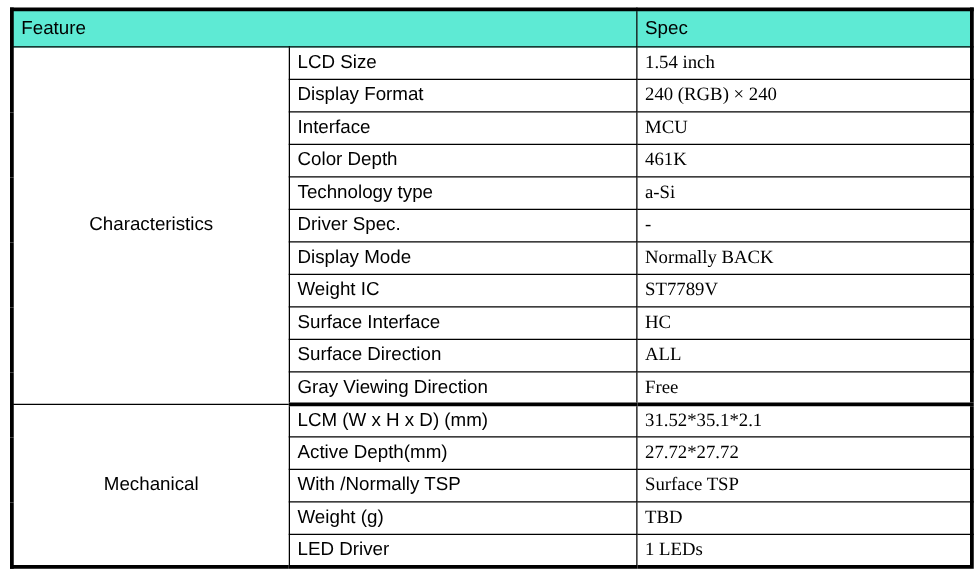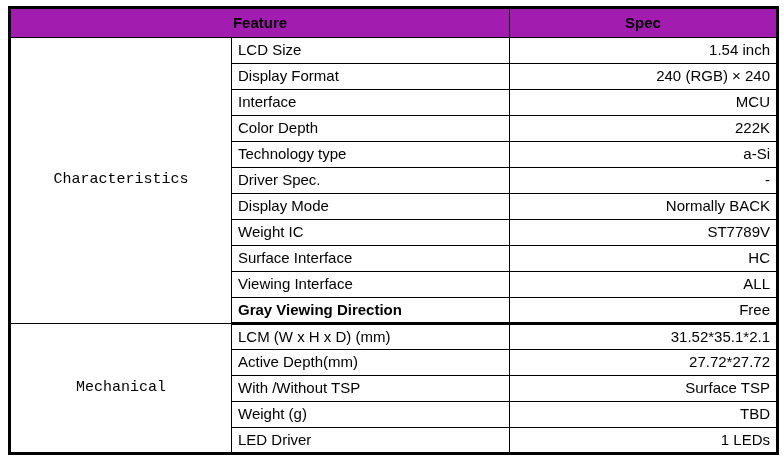--- a/index.html
+++ b/index.html
@@ -33,48 +33,47 @@
 
   table.spec th, table.spec td {
     border: 1px solid #000000;
     padding: 0 6px;
     font-size: 15px;
     line-height: 1.1;
     vertical-align: middle;
   }
   
   thead th {
-    background: #a21caf;
-    font-weight: bold;
-    text-align: center;
+    background: #5eead4;
+    font-weight: normal;
+    text-align: left;
     height: 28px;
     font-size: 16px;
     border-bottom: 3px solid #000000;
   }
   th.feature-head {
     border-right: 2px solid #000000;
   }
   
   td.group-cell {
     text-align: center;
     font-size: 15px;
     border-right: 2px solid #000000;
     border-left: none;
-    font-family: Liberation Mono, monospace;
   }
   td.feature-cell {
     text-align: left;
     border-left: 2px solid #000000;
   }
   td.spec-cell {
-    text-align: right;
+    text-align: left;
+    font-family: Liberation Serif, serif;
   }
   td.small {
     font-size: 13px;
-    font-weight: bold;
   }
   tr.section-end > td {
     border-bottom: 3px solid #000000;
   }
   tbody tr { height: 26px; }
 </style>
 </head>
 <body>
 
 <div id="spec-table-wrap">
@@ -99,21 +98,21 @@
         <tr>
           <td class="feature-cell">Display Format</td>
           <td class="spec-cell">240 (RGB) × 240</td>
         </tr>
         <tr>
           <td class="feature-cell">Interface</td>
           <td class="spec-cell">MCU</td>
         </tr>
         <tr>
           <td class="feature-cell">Color Depth</td>
-          <td class="spec-cell">222K</td>
+          <td class="spec-cell">461K</td>
         </tr>
         <tr>
           <td class="feature-cell">Technology type</td>
           <td class="spec-cell">a-Si</td>
         </tr>
         <tr>
           <td class="feature-cell">Driver Spec.</td>
           <td class="spec-cell">-</td>
         </tr>
         <tr>
@@ -122,38 +121,38 @@
         </tr>
         <tr>
           <td class="feature-cell">Weight IC</td>
           <td class="spec-cell">ST7789V</td>
         </tr>
         <tr>
           <td class="feature-cell">Surface Interface</td>
           <td class="spec-cell">HC</td>
         </tr>
         <tr>
-          <td class="feature-cell">Viewing Interface</td>
+          <td class="feature-cell">Surface Direction</td>
           <td class="spec-cell">ALL</td>
         </tr>
         <tr class="section-end">
           <td class="feature-cell small">Gray Viewing Direction</td>
           <td class="spec-cell">Free</td>
         </tr>
         <tr>
           <td class="group-cell" rowspan="5">Mechanical</td>
           <td class="feature-cell">LCM (W x H x D) (mm)</td>
           <td class="spec-cell">31.52*35.1*2.1</td>
         </tr>
         <tr>
           <td class="feature-cell">Active Depth(mm)</td>
           <td class="spec-cell">27.72*27.72</td>
         </tr>
         <tr>
-          <td class="feature-cell">With /Without TSP</td>
+          <td class="feature-cell">With /Normally TSP</td>
           <td class="spec-cell">Surface TSP</td>
         </tr>
         <tr>
           <td class="feature-cell">Weight (g)</td>
           <td class="spec-cell">TBD</td>
         </tr>
         <tr class="section-end">
           <td class="feature-cell">LED Driver</td>
           <td class="spec-cell">1 LEDs</td>
         </tr>

